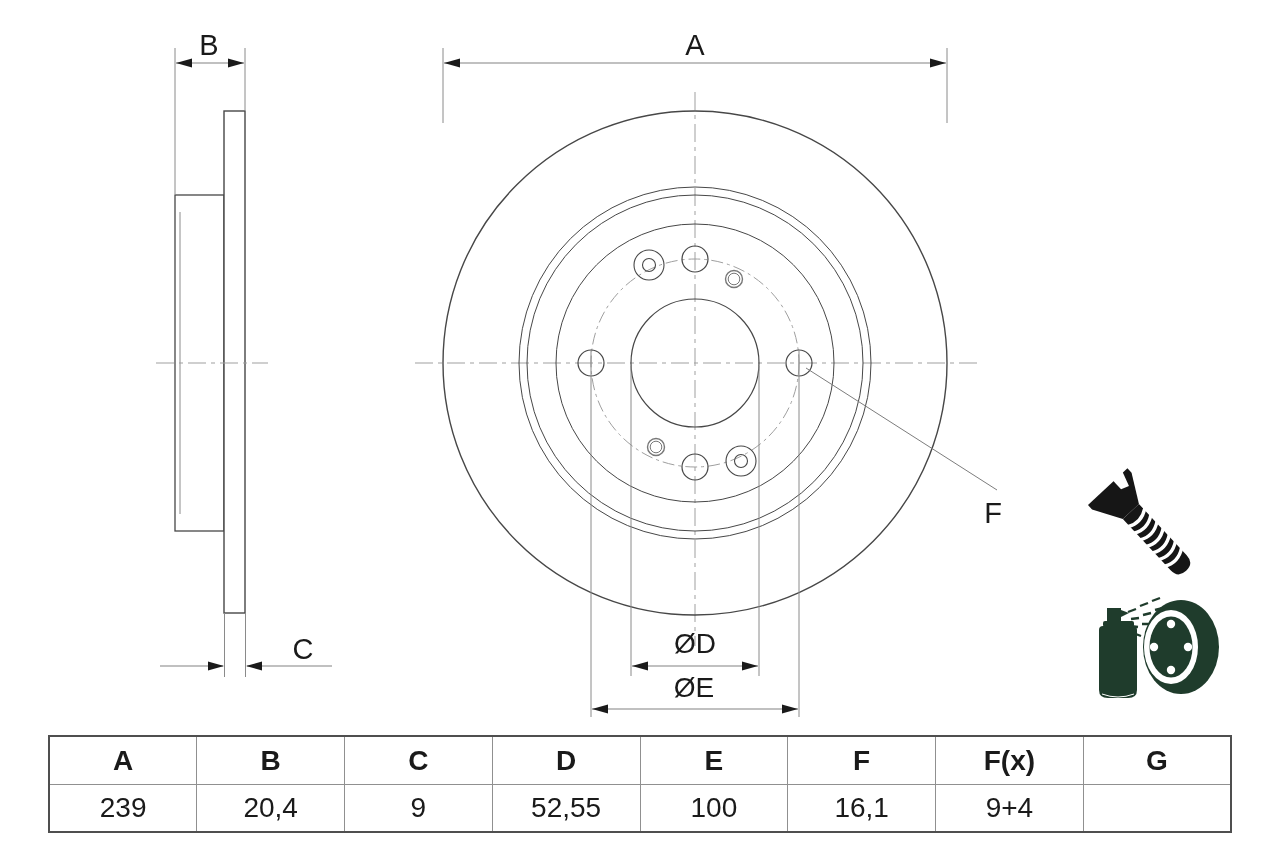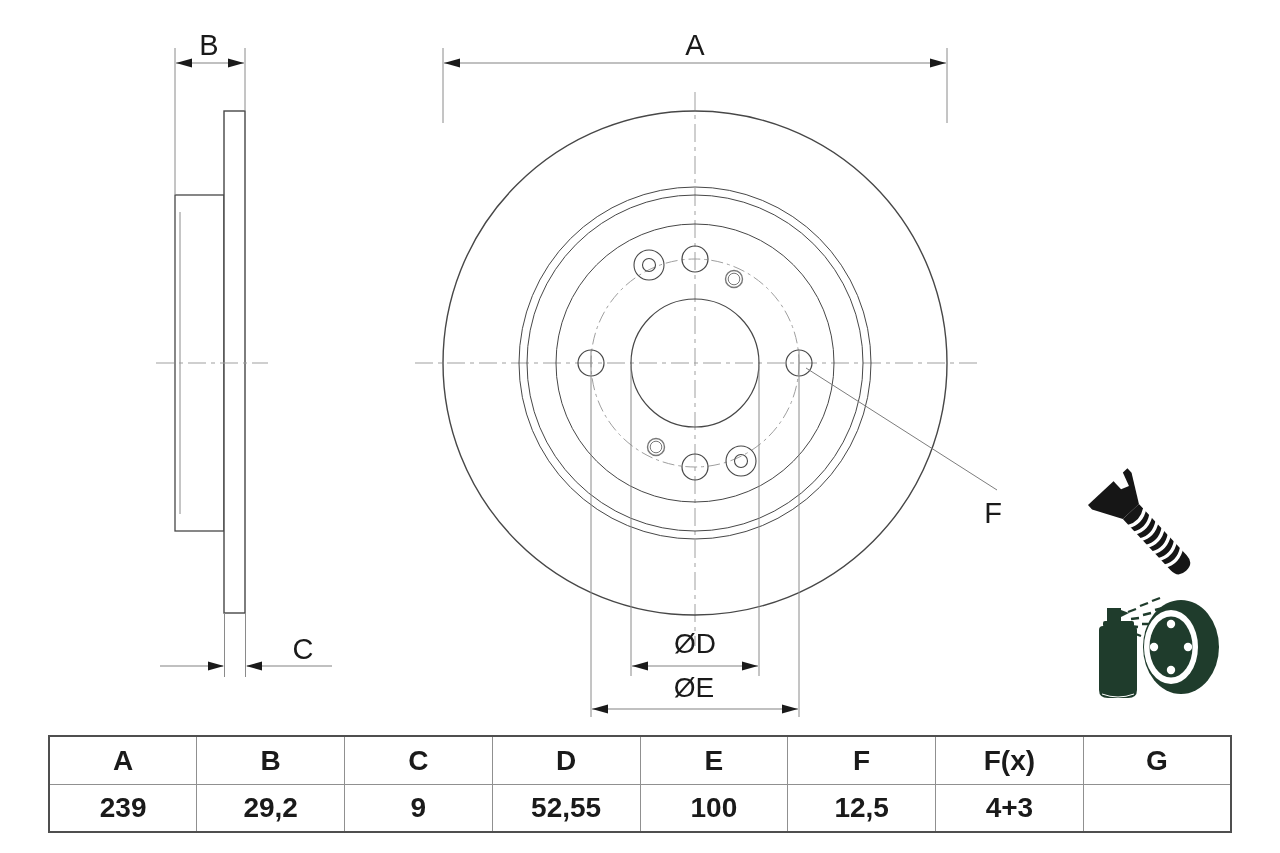--- a/index.html
+++ b/index.html
@@ -11,21 +11,21 @@
   .dialabel{font-size:28px;}
 
   
   #spec-table-wrap{position:absolute;left:48px;top:735px;width:1184px;height:93px;}
   table.spec{width:100%;height:100%;border-collapse:collapse;table-layout:fixed;
              border:2px solid #4f4f4f;}
   table.spec th, table.spec td{
       border:1px solid #909090;text-align:center;vertical-align:middle;
       font-size:28px;color:#1a1a1a;padding:0;}
   table.spec th{font-weight:bold;height:47px;}
-  table.spec td{font-weight:bold;height:46px;}
+  table.spec td{font-weight:normal;height:46px;}
 </style>
 </head>
 <body>
 
 <div id="page">
 
 <svg id="drawing" width="1280" height="853" viewBox="0 0 1280 853">
 
   <g>
 
@@ -179,25 +179,25 @@
       <th>B</th>
       <th>C</th>
       <th>D</th>
       <th>E</th>
       <th>F</th>
       <th>F(x)</th>
       <th>G</th>
     </tr>
     <tr>
       <td>239</td>
-      <td>29,2</td>
+      <td>20,4</td>
       <td>9</td>
       <td>52,55</td>
       <td>100</td>
-      <td>12,5</td>
-      <td>4+3</td>
+      <td>16,1</td>
+      <td>9+4</td>
       <td></td>
     </tr>
   </tbody>
       </table>
 </div>
 
 </div>
 
 </body></html>

